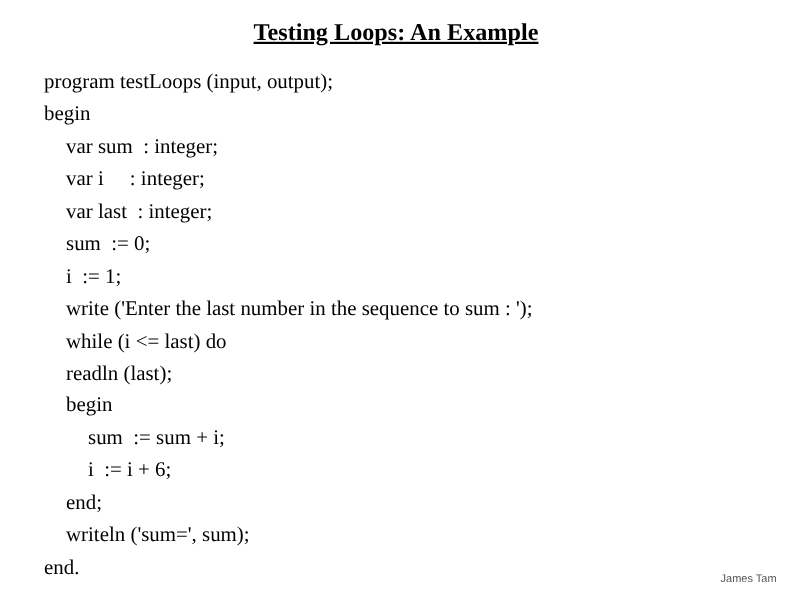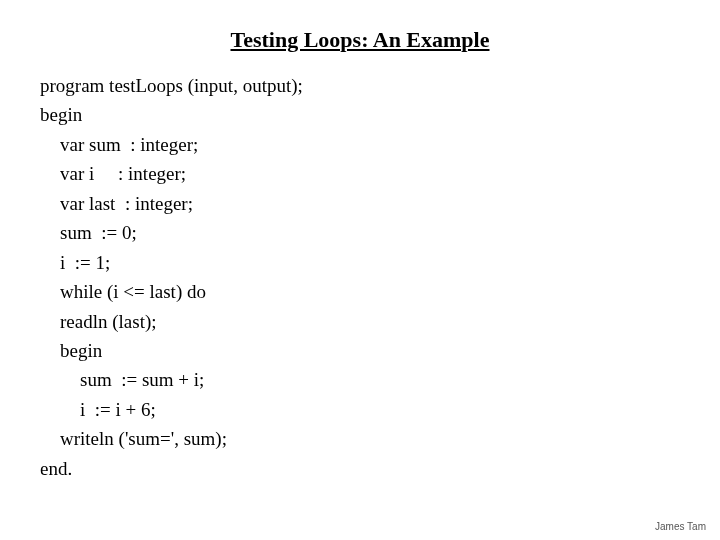--- a/index.html
+++ b/index.html
@@ -15,21 +15,21 @@
       font-family: 'Times New Roman', Times, serif;
       font-size: 14px;
       color: #000000;
       overflow: hidden;
       position: relative;
     }
 
     .page-container {
       width: 720px;
       height: 540px;
-      padding: 27px 30px;
+      padding: 16px 30px;
       position: relative;
     }
 
     .title {
       text-align: center;
       font-size: 22px;
       font-weight: bold;
       text-decoration: underline;
       margin-bottom: 18px;
       font-family: 'Times New Roman', Times, serif;
@@ -72,24 +72,26 @@
   <div class="title">Testing Loops: An Example</div>
 
   <div class="code-block">
     <span class="line">program testLoops (input, output);</span>
     <span class="line">begin</span>
     <span class="line indent1">var sum  : integer;</span>
     <span class="line indent1">var i     : integer;</span>
     <span class="line indent1">var last  : integer;</span>
     <span class="line indent1">sum  := 0;</span>
     <span class="line indent1">i  := 1;</span>
+    <span class="line indent1">write ('Enter the last number in the sequence to sum : ');</span>
     <span class="line indent1">while (i &lt;= last) do</span>
     <span class="line indent1">readln (last);</span>
     <span class="line indent1">begin</span>
     <span class="line indent2">sum  := sum + i;</span>
     <span class="line indent2">i  := i + 6;</span>
+    <span class="line indent1">end;</span>
     <span class="line indent1">writeln ('sum=', sum);</span>
     <span class="line">end.</span>
   </div>
 
   <div class="watermark">James Tam</div>
 
 </div>
 
 </body></html>

